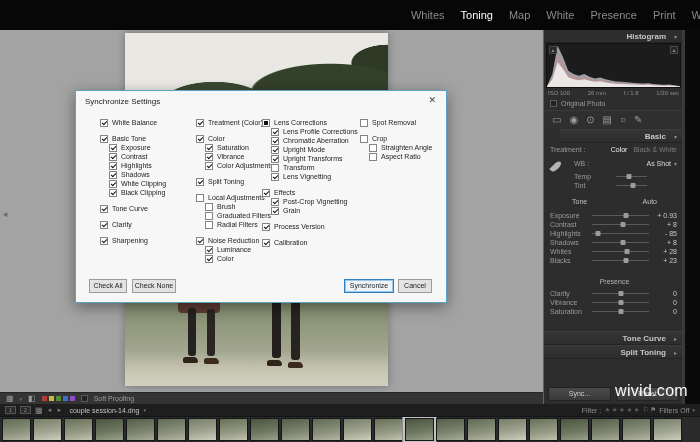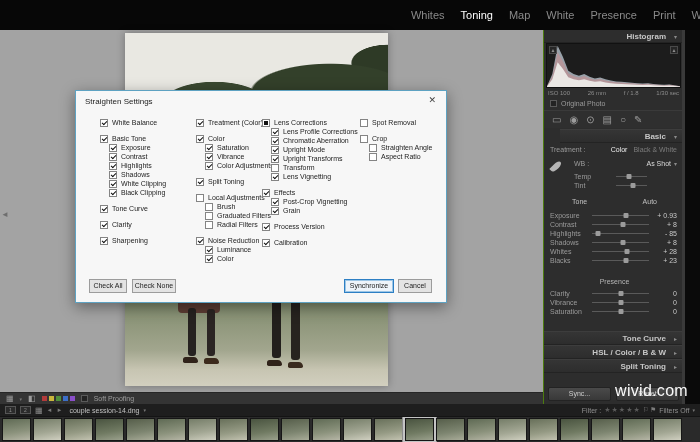--- a/index.html
+++ b/index.html
@@ -297,24 +297,20 @@
           <span class="slider-value">0</span>
         </div>
       </div>
 
     <div class="panel-stack">
         <div class="rp-header">
           <span>Tone Curve</span>
           <span class="tri">▸</span>
         </div>
         <div class="rp-header">
-          <span>HSL / Color / B &amp; W</span>
-          <span class="tri">▸</span>
-        </div>
-        <div class="rp-header">
           <span>Split Toning</span>
           <span class="tri">▸</span>
         </div>
       </div>
 
     <div class="rp-buttons">
       <div class="rp-btn">Sync...</div>
       <div class="rp-btn">Reset</div>
     </div>
     <div class="rp-scrollbar"></div>
@@ -383,21 +379,21 @@
         <div class="thumb t1"></div>
         <div class="thumb t3"></div>
         <div class="thumb t0"></div>
         <div class="thumb t2"></div>
       </div>
   </div>
 
   <div class="watermark">wivid.com</div>
 
   <div class="dialog">
-    <div class="dlg-title">Straighten Settings</div>
+    <div class="dlg-title">Synchronize Settings</div>
     <div class="dlg-close">✕</div>
     <div class="dlg-cols">
         <div class="dlg-col c0">
           <div class="dlg-group">
             <div class="chk-row">
               <span class="chk checked"></span>
               <span class="chk-label">White Balance</span>
             </div>
           </div>
           <div class="dlg-group">

